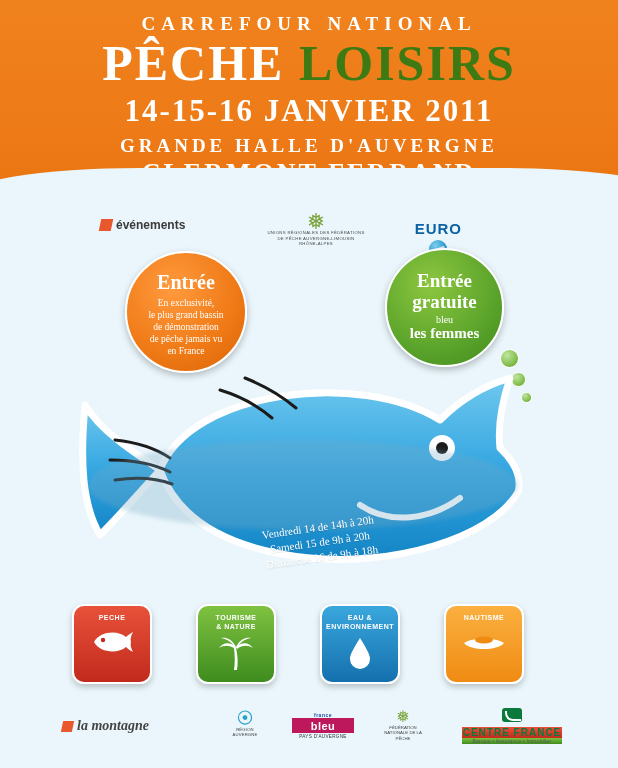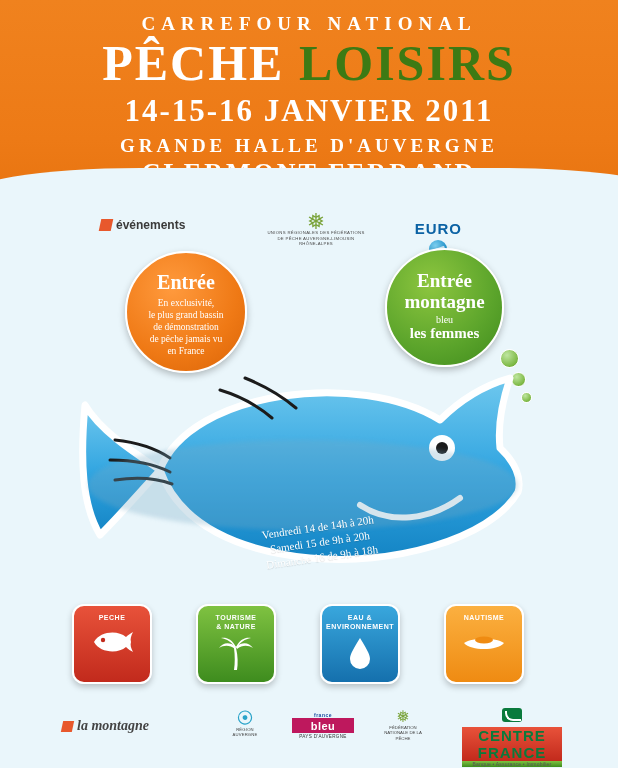--- a/index.html
+++ b/index.html
@@ -174,21 +174,21 @@
   .sp-fnp .t{font-size:4.3px;color:#444;line-height:5.4px;}
   .sp-ca{left:462px;top:8px;width:100px;}
   .sp-ca .mark{
     display:inline-block;width:20px;height:14px;border-radius:3px;background:#0a7a3c;
     position:relative;
   }
   .sp-ca .mark:after{
     content:"";position:absolute;left:3px;top:3px;width:14px;height:8px;
     border-left:2px solid #fff;border-bottom:2px solid #fff;border-radius:0 0 0 8px;
   }
-  .sp-ca .t1{font-size:15px;font-weight:bold;color:#0a7a3c;letter-spacing:1px;margin-top:1px;}
+  .sp-ca .t1{font-size:10px;font-weight:bold;color:#0a7a3c;letter-spacing:1px;margin-top:1px;}
   .sp-ca .t2{font-size:5px;color:#555;letter-spacing:.2px;}
 </style>
 </head>
 <body>
 
 <div class="poster">
 
   <div class="header">
     <div class="kicker">CARREFOUR NATIONAL</div>
     <div class="title-main">
@@ -228,21 +228,21 @@
       <div>En exclusivité,</div>
       <div>le plus grand bassin</div>
       <div>de démonstration</div>
       <div>de pêche jamais vu</div>
       <div>en France</div>
     </div>
   </div>
 
   <div class="badge badge-entree">
     <div class="e1">Entrée</div>
-    <div class="e1" style="margin-top:0">montagne</div>
+    <div class="e1" style="margin-top:0">gratuite</div>
     <div class="e2">bleu</div>
     <div class="e3">les femmes</div>
   </div>
 
   <div class="bubble bub1"></div>
   <div class="bubble bub2"></div>
   <div class="bubble bub3"></div>
 
   <div class="fish-wrap">
     <div class="fish-shadow"></div>

